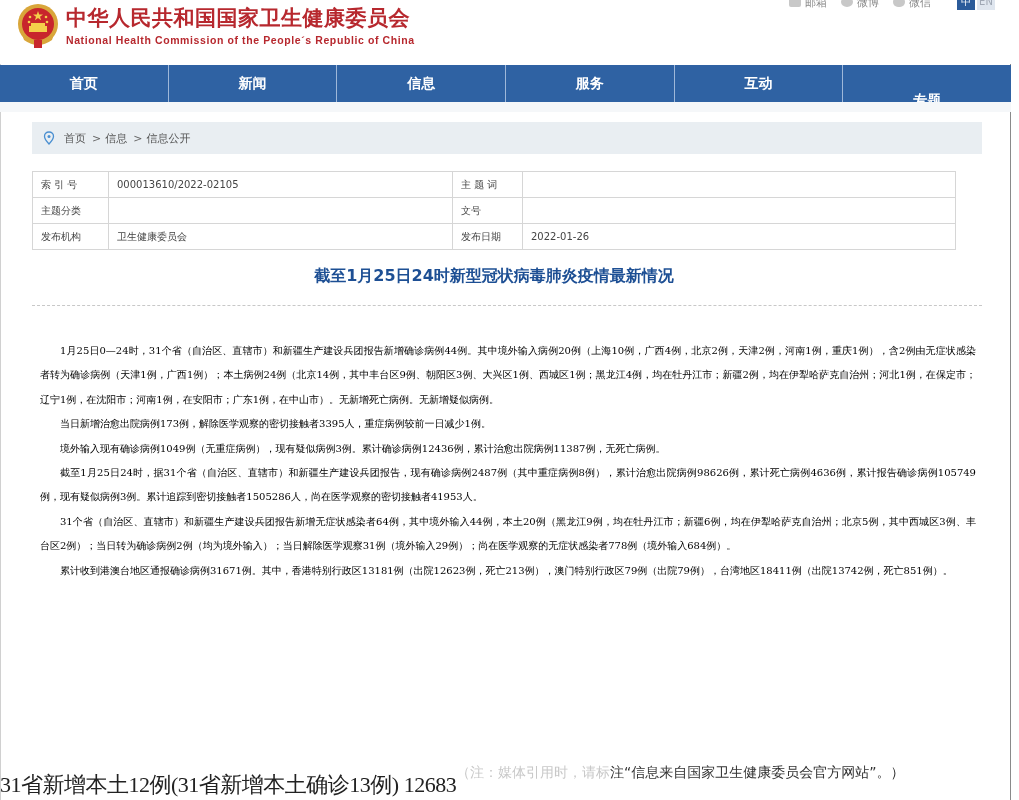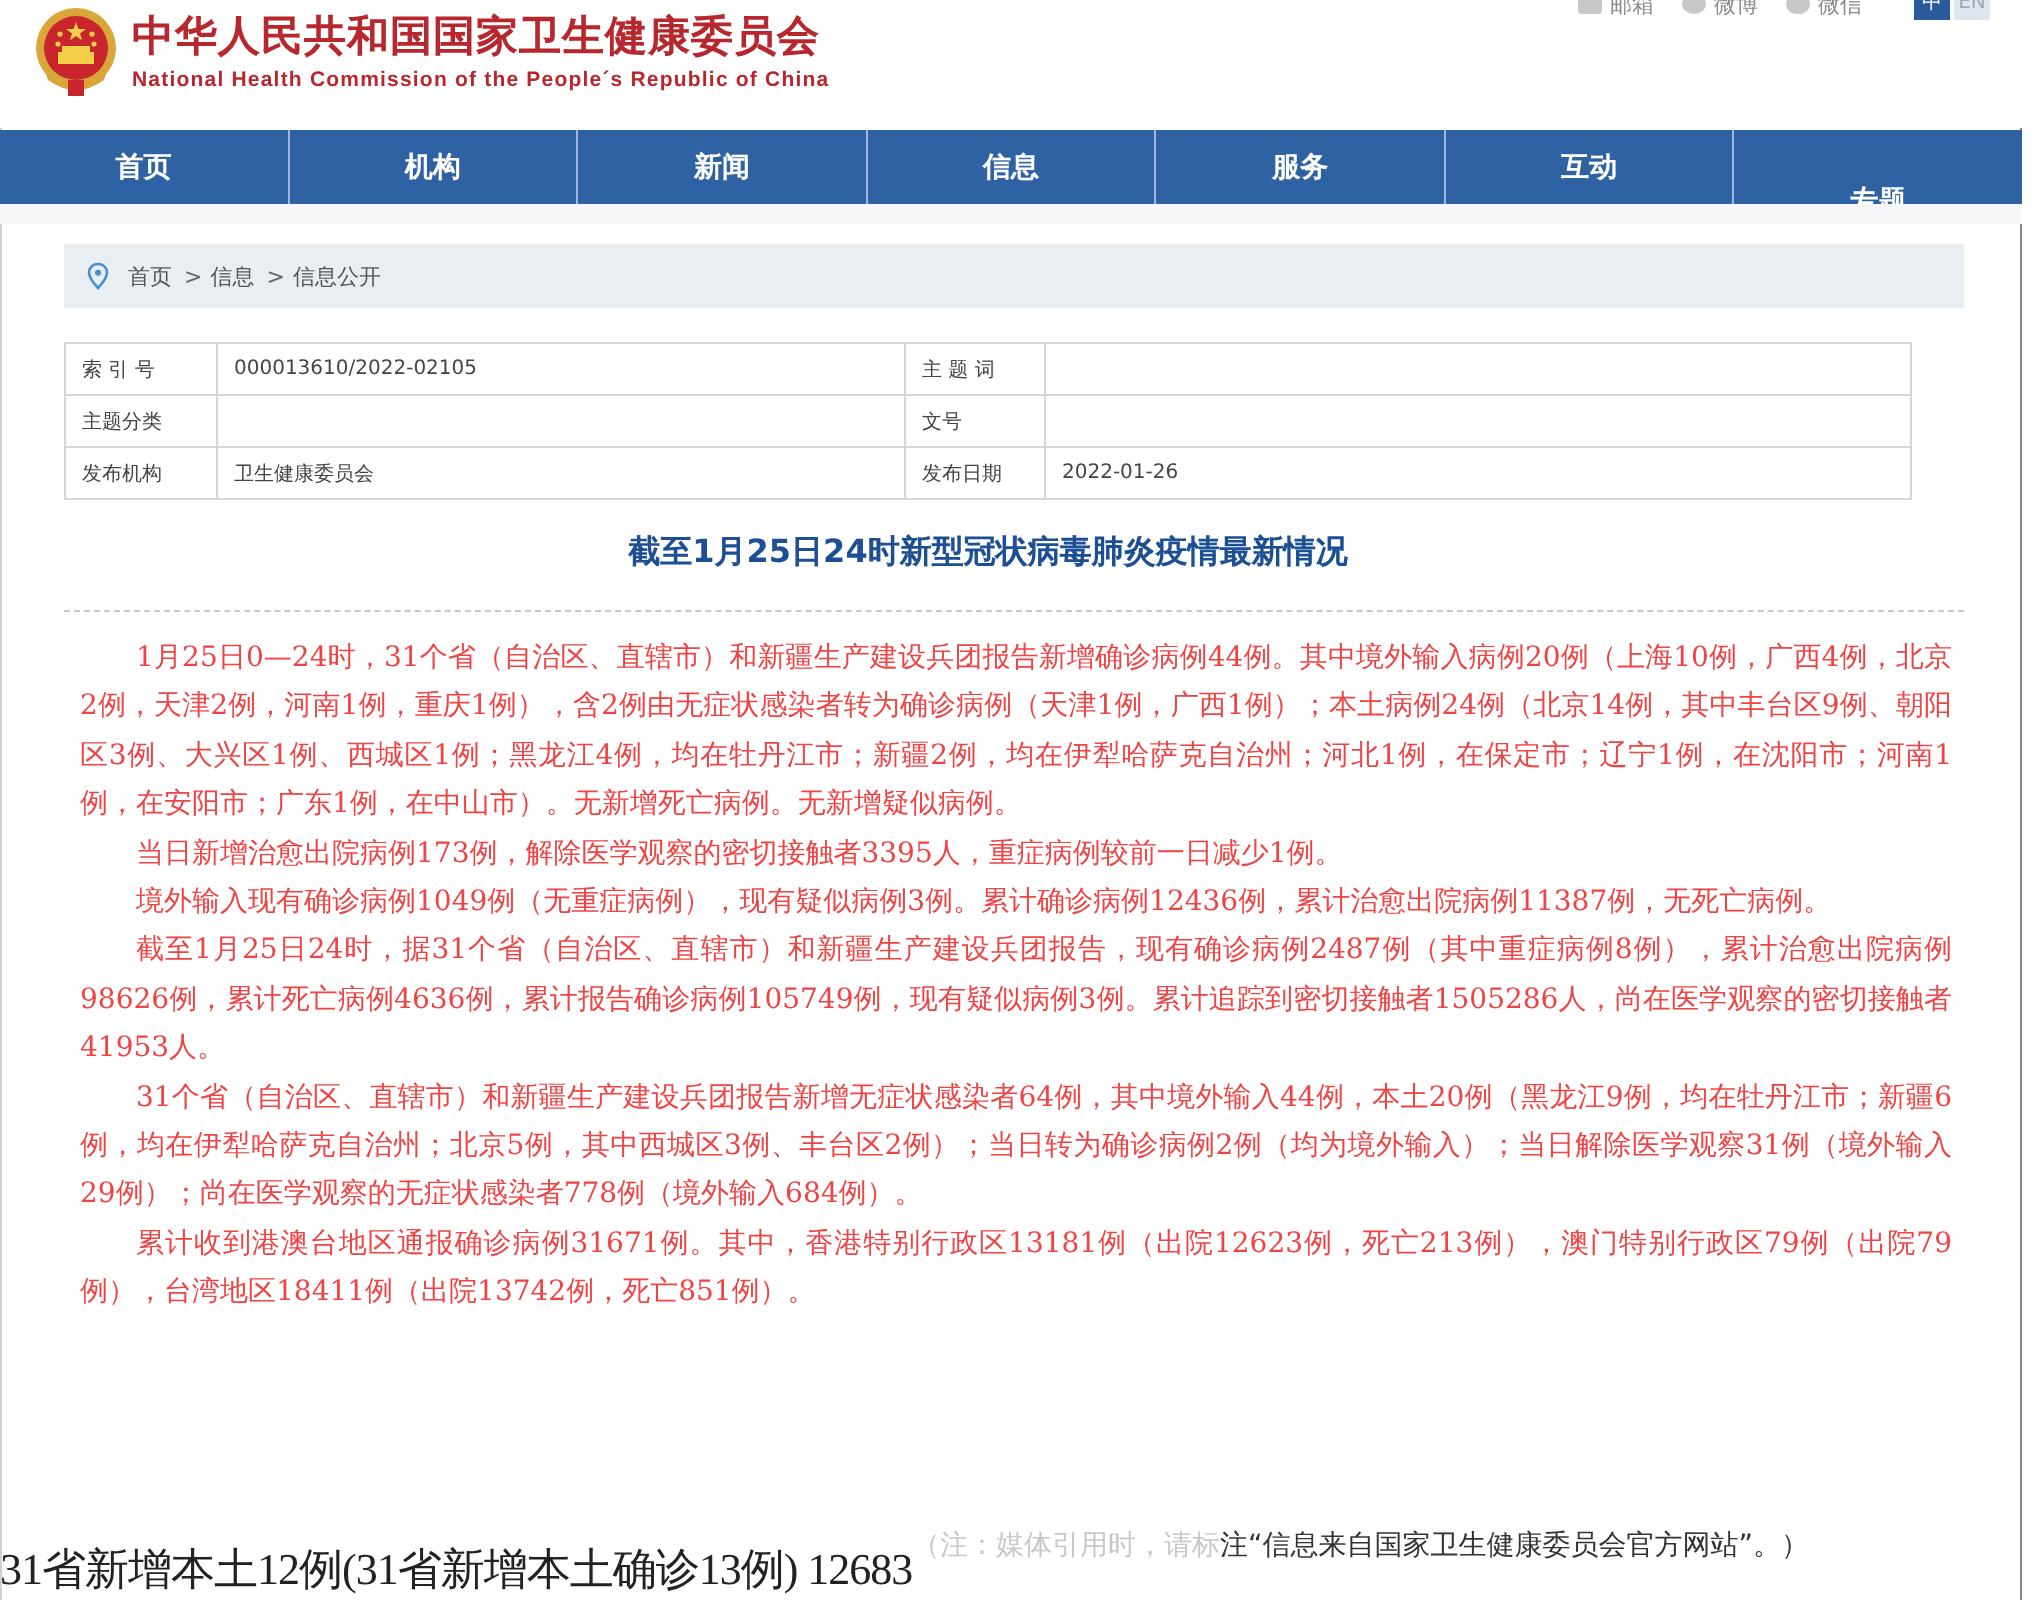--- a/index.html
+++ b/index.html
@@ -38,21 +38,21 @@
   .meta-table td { border: 1px solid #d6d6d6; height: 26px; padding: 0 8px; }
   .meta-table .lbl { width: 76px; }
   .meta-table .val { width: 344px; }
   .meta-table .lbl2 { width: 70px; }
 
   
   .article-title { position: absolute; left: 0; top: 266px; width: 988px; text-align: center; font-weight: bold; font-size: 16px; color: #1d4f94; }
   .title-divider { position: absolute; left: 32px; top: 305px; width: 950px; border-top: 1px dashed #c8c8c8; }
 
   
-  .article-body { position: absolute; left: 40px; top: 317px; width: 936px; font-family: "DejaVu Serif", serif; font-size: 14px; line-height: 24.4px; color: #ef4444; text-align: justify; }
+  .article-body { position: absolute; left: 40px; top: 339px; width: 936px; font-family: "DejaVu Serif", serif; font-size: 10px; line-height: 24.4px; color: #000000; text-align: justify; }
   .article-body p { text-indent: 2em; }
 
   
   .note { position: absolute; left: 456px; top: 764px; font-size: 14px; color: #333; }
   .note .faded { color: #c8c8c8; }
 
   
   .caption { position: absolute; left: 0; top: 770px; font-family: Liberation Serif, serif; font-size: 22px; font-weight: normal; color: #222; letter-spacing: -0.5px; white-space: nowrap; background: transparent; }
 </style>
 </head>
@@ -92,21 +92,20 @@
     </div>
     <div class="lang">
       <span class="active">中</span>
       <span class="inactive">EN</span>
     </div>
   </div>
 </div>
 
 <div class="nav">
   <div class="nav-item">首页</div>
-  <div class="nav-item">机构</div>
   <div class="nav-item">新闻</div>
   <div class="nav-item">信息</div>
   <div class="nav-item">服务</div>
   <div class="nav-item">互动</div>
   <div class="nav-item">专题</div>
 </div>
 <div class="nav-under"></div>
 
 <div class="breadcrumb">
   <svg class="crumb-icon" viewBox="0 0 14 14">

